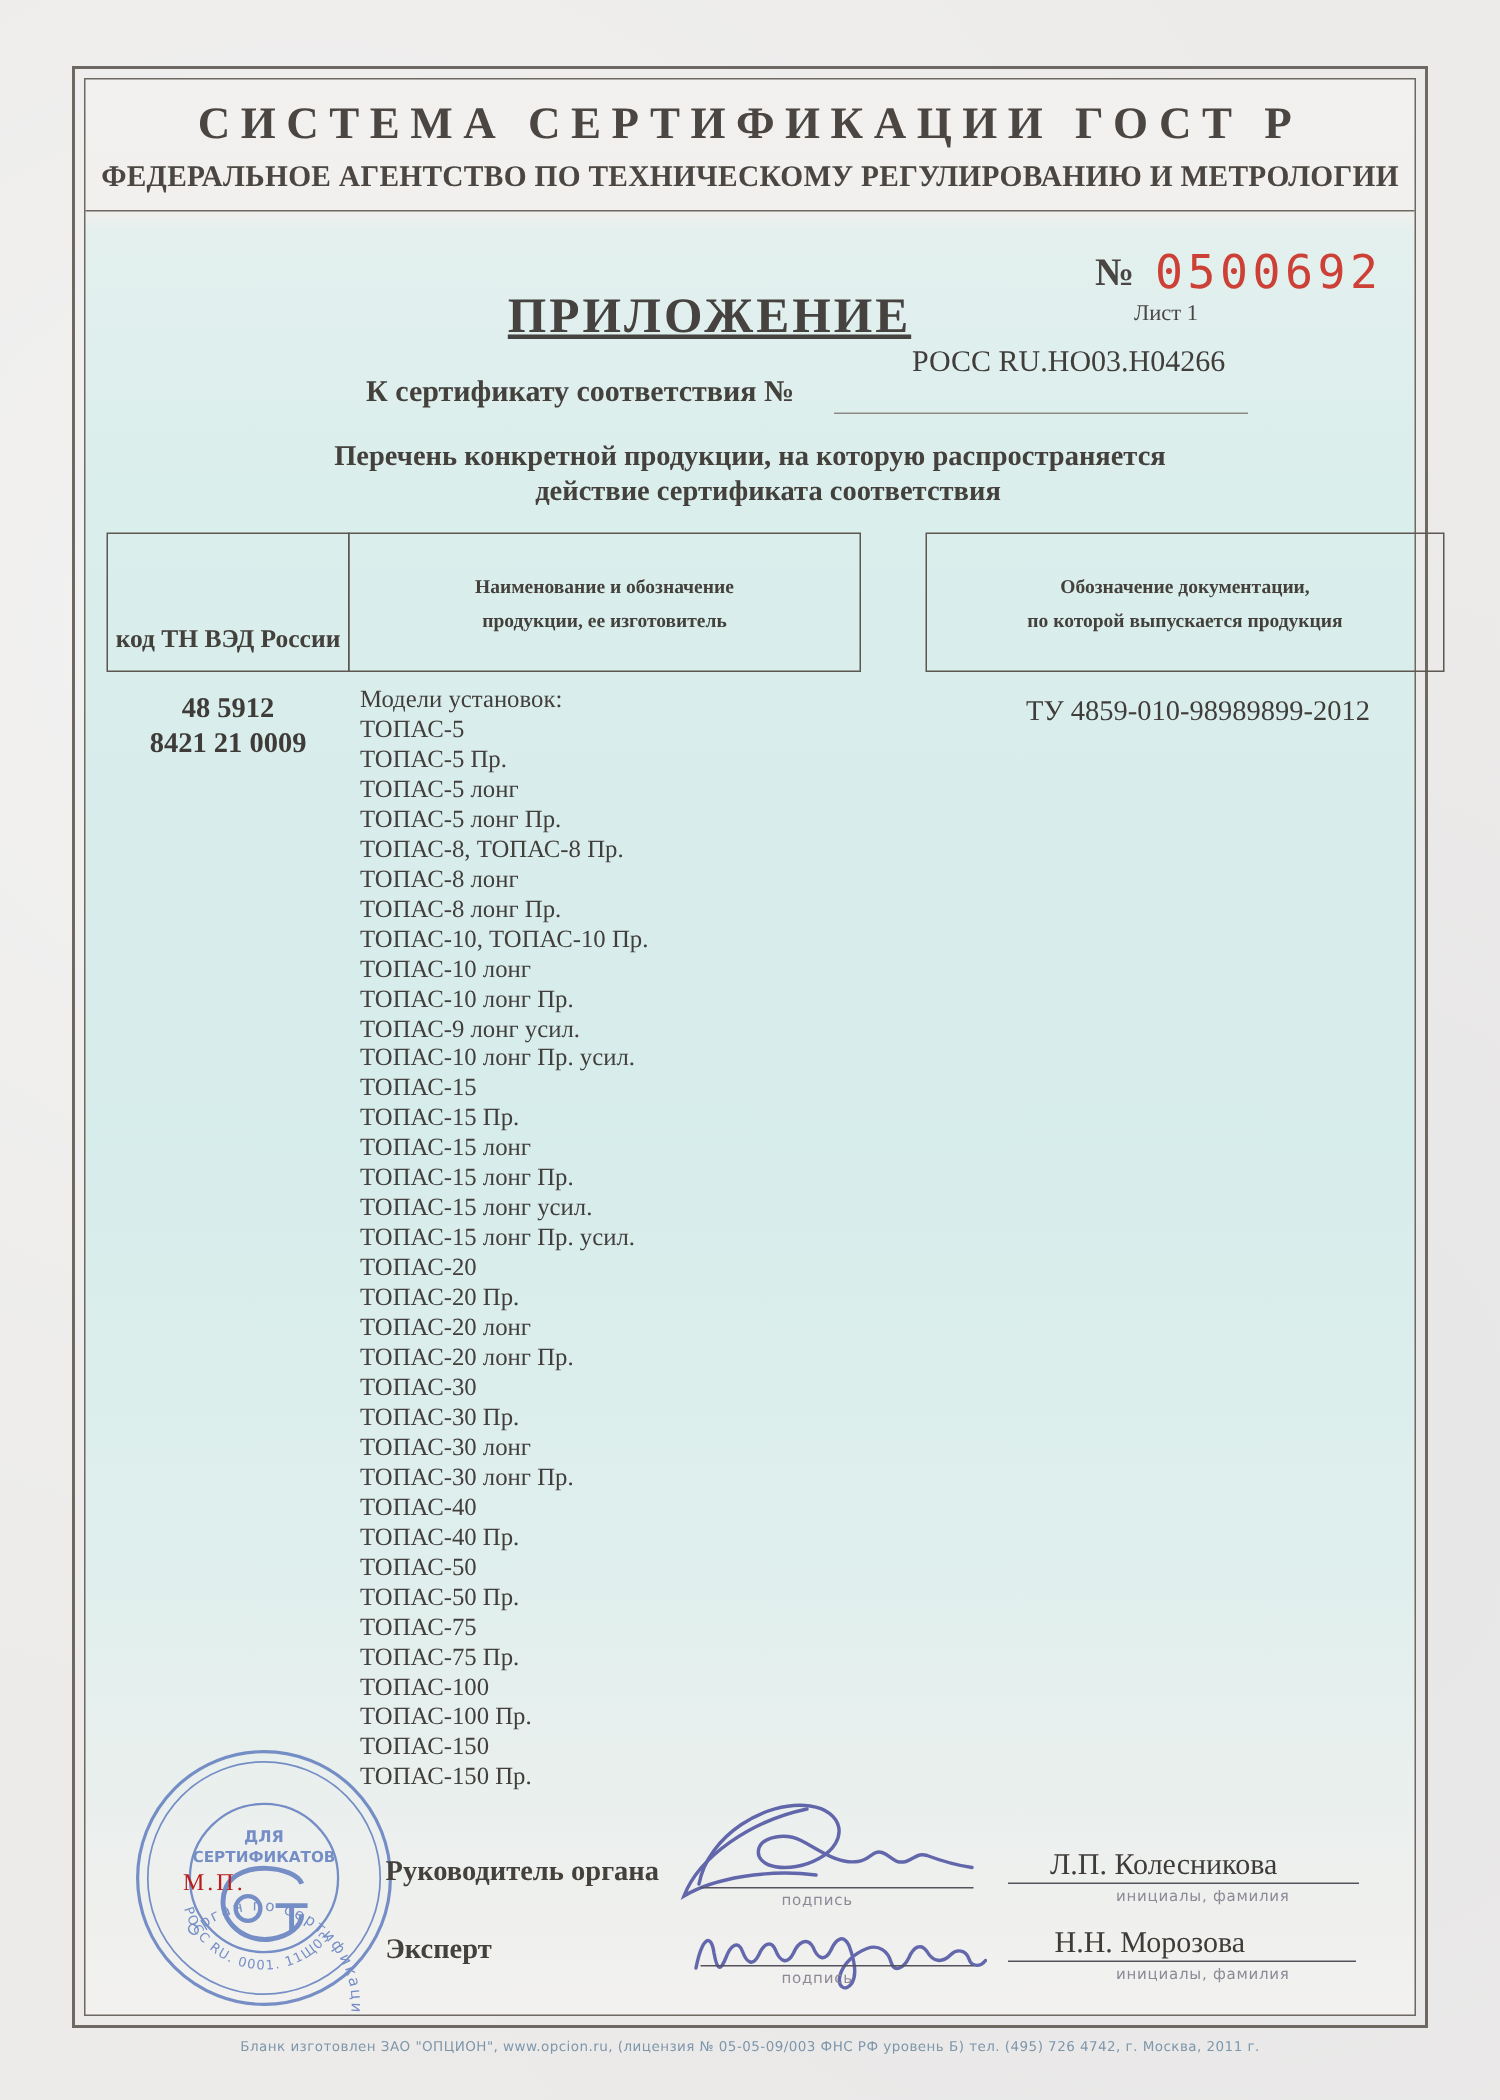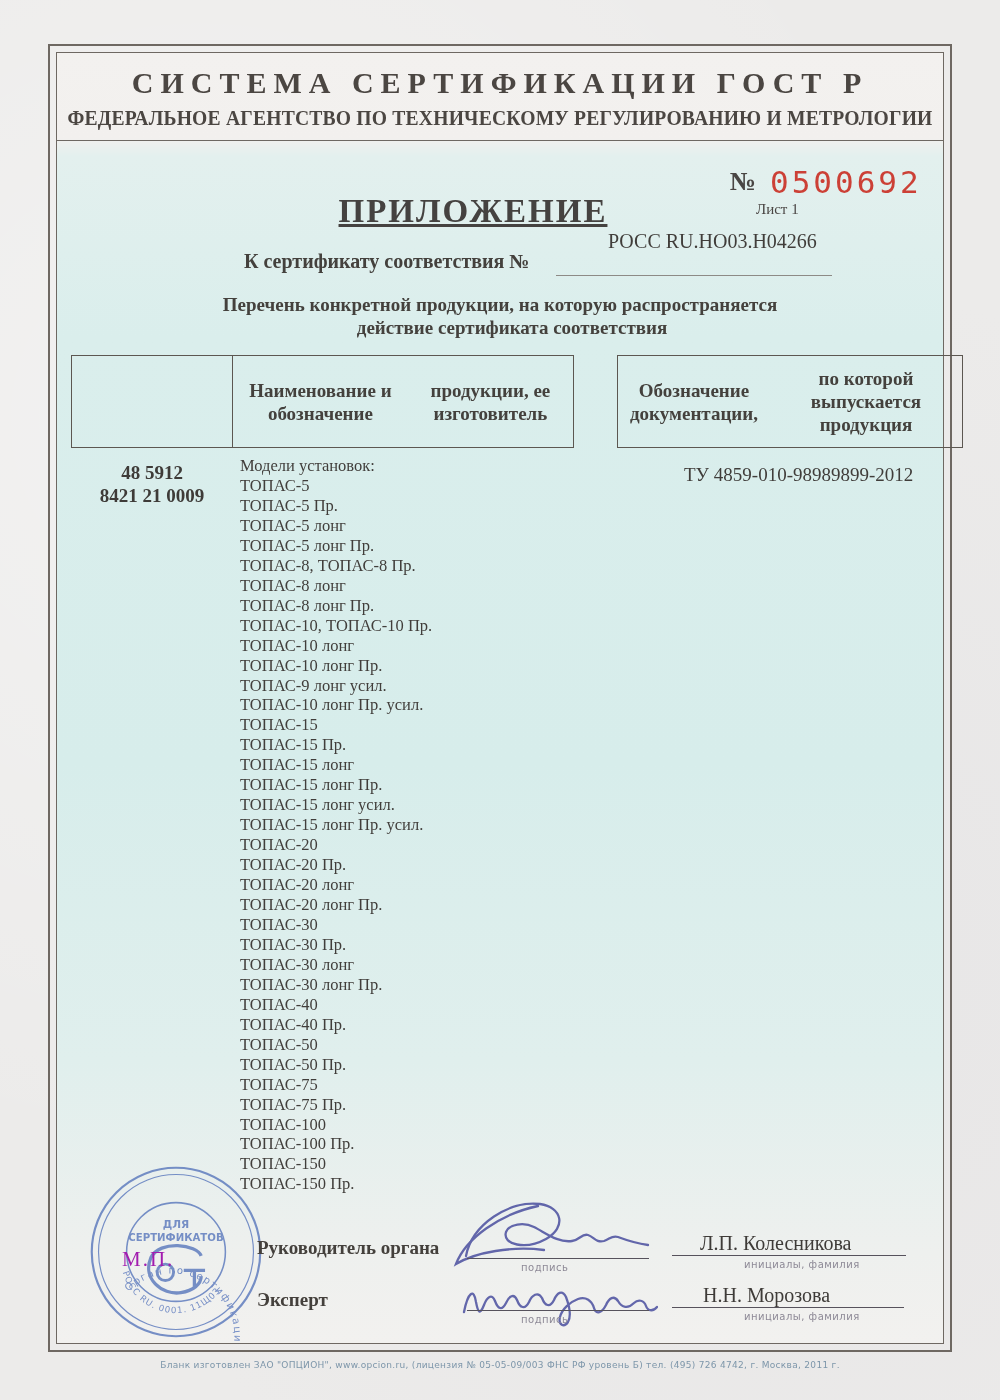--- a/index.html
+++ b/index.html
@@ -48,32 +48,32 @@
   .cell { border:1px solid #5c5751; background:transparent; }
   .c1 { left:71px;  top:355px; width:162px; height:93px; }
   .c2 { left:232px; top:355px; width:342px; height:93px; }
   .c3 { left:573px; top:355px; width:346px; height:93px;margin-left:44px; }
   .c1 .half { position:absolute; left:0; width:100%; height:46px;
     display:flex; align-items:center; justify-content:center;
     font-size:17px; font-weight:bold; color:#44413d; }
   .c1 .top { top:0; border-bottom:1px solid #5c5751; }
   .c1 .bot { top:47px; }
   .c23-text { position:absolute; left:0; top:0; width:100%; height:100%;
-    display:flex; flex-direction:row; align-items:center; justify-content:center;
-    font-size:19px; font-weight:bold; line-height:23px; color:#44413d; text-align:center; }
+    display:flex; flex-direction:column; align-items:center; justify-content:center;
+    font-size:13px; font-weight:bold; line-height:23px; color:#44413d; text-align:center; }
 
   .codes { left:71px; top:461px; width:162px; text-align:center;
     font-size:19px; font-weight:bold; line-height:23px; color:#3e3b38; }
   .tu { left:684px; top:464px; font-size:19px; color:#403d3a; }
 
   .models-label { left:240px; top:456px; font-size:16.5px; color:#413e3b; }
   .models { left:240px; top:476px; }
   .model-line { font-size:16.5px; line-height:19.95px; color:#413e3b; white-space:pre; }
 
-  .mp { left:122px; top:1247px; font-size:21px; color:#a21caf; letter-spacing:2px; }
+  .mp { left:122px; top:1247px; font-size:16px; color:#b91c1c; letter-spacing:2px; }
   .sig-label1 { left:257px; top:1237px; font-size:19px; font-weight:bold; color:#44403c; }
   .sig-label2 { left:257px; top:1289px; font-size:19px; font-weight:bold; color:#44403c; }
   .sig-line1 { left:467px; top:1258px; width:182px; height:1px; background:#56525c; }
   .sig-line2 { left:467px; top:1310px; width:182px; height:1px; background:#56525c; }
   .small-cap { font-family:"DejaVu Sans","Liberation Sans",sans-serif;
     font-size:10px; color:#8d8996; letter-spacing:0.5px; }
   .sub-sig1 { left:521px; top:1262px; }
   .sub-sig2 { left:521px; top:1314px; }
   .name1 { left:700px; top:1232px; font-size:20px; color:#3e3b38; }
   .name2 { left:703px; top:1284px; font-size:20px; color:#3e3b38; }
@@ -106,20 +106,21 @@
 
 <div class="abs title">ПРИЛОЖЕНИЕ</div>
 <div class="abs cert-code">РОСС RU.HO03.H04266</div>
 <div class="abs cert-line">К сертификату соответствия №</div>
 <div class="abs cert-underline"></div>
 
 <div class="abs sub1">Перечень конкретной продукции,  на которую распространяется</div>
 <div class="abs sub2">действие сертификата соответствия</div>
 
 <div class="abs cell c1">
+  <div class="half bot">код ТН ВЭД России</div>
 </div>
 <div class="abs cell c2">
   <div class="c23-text">
     <span>Наименование и обозначение</span>
     <span>продукции, ее изготовитель</span>
   </div>
 </div>
 <div class="abs cell c3">
   <div class="c23-text">
     <span>Обозначение документации,</span>

